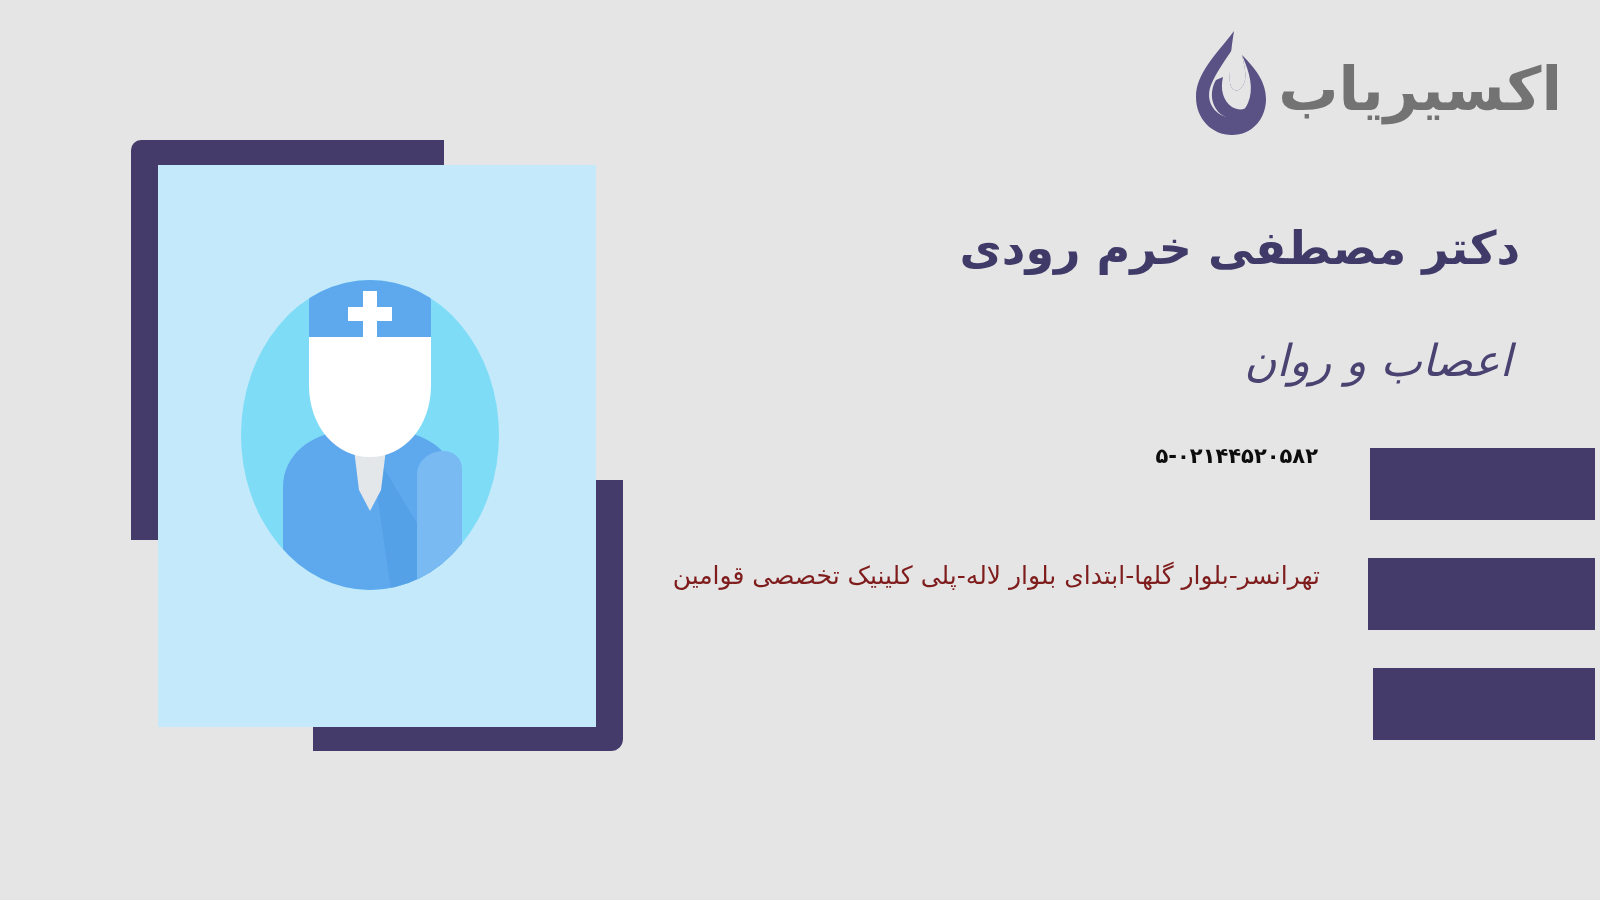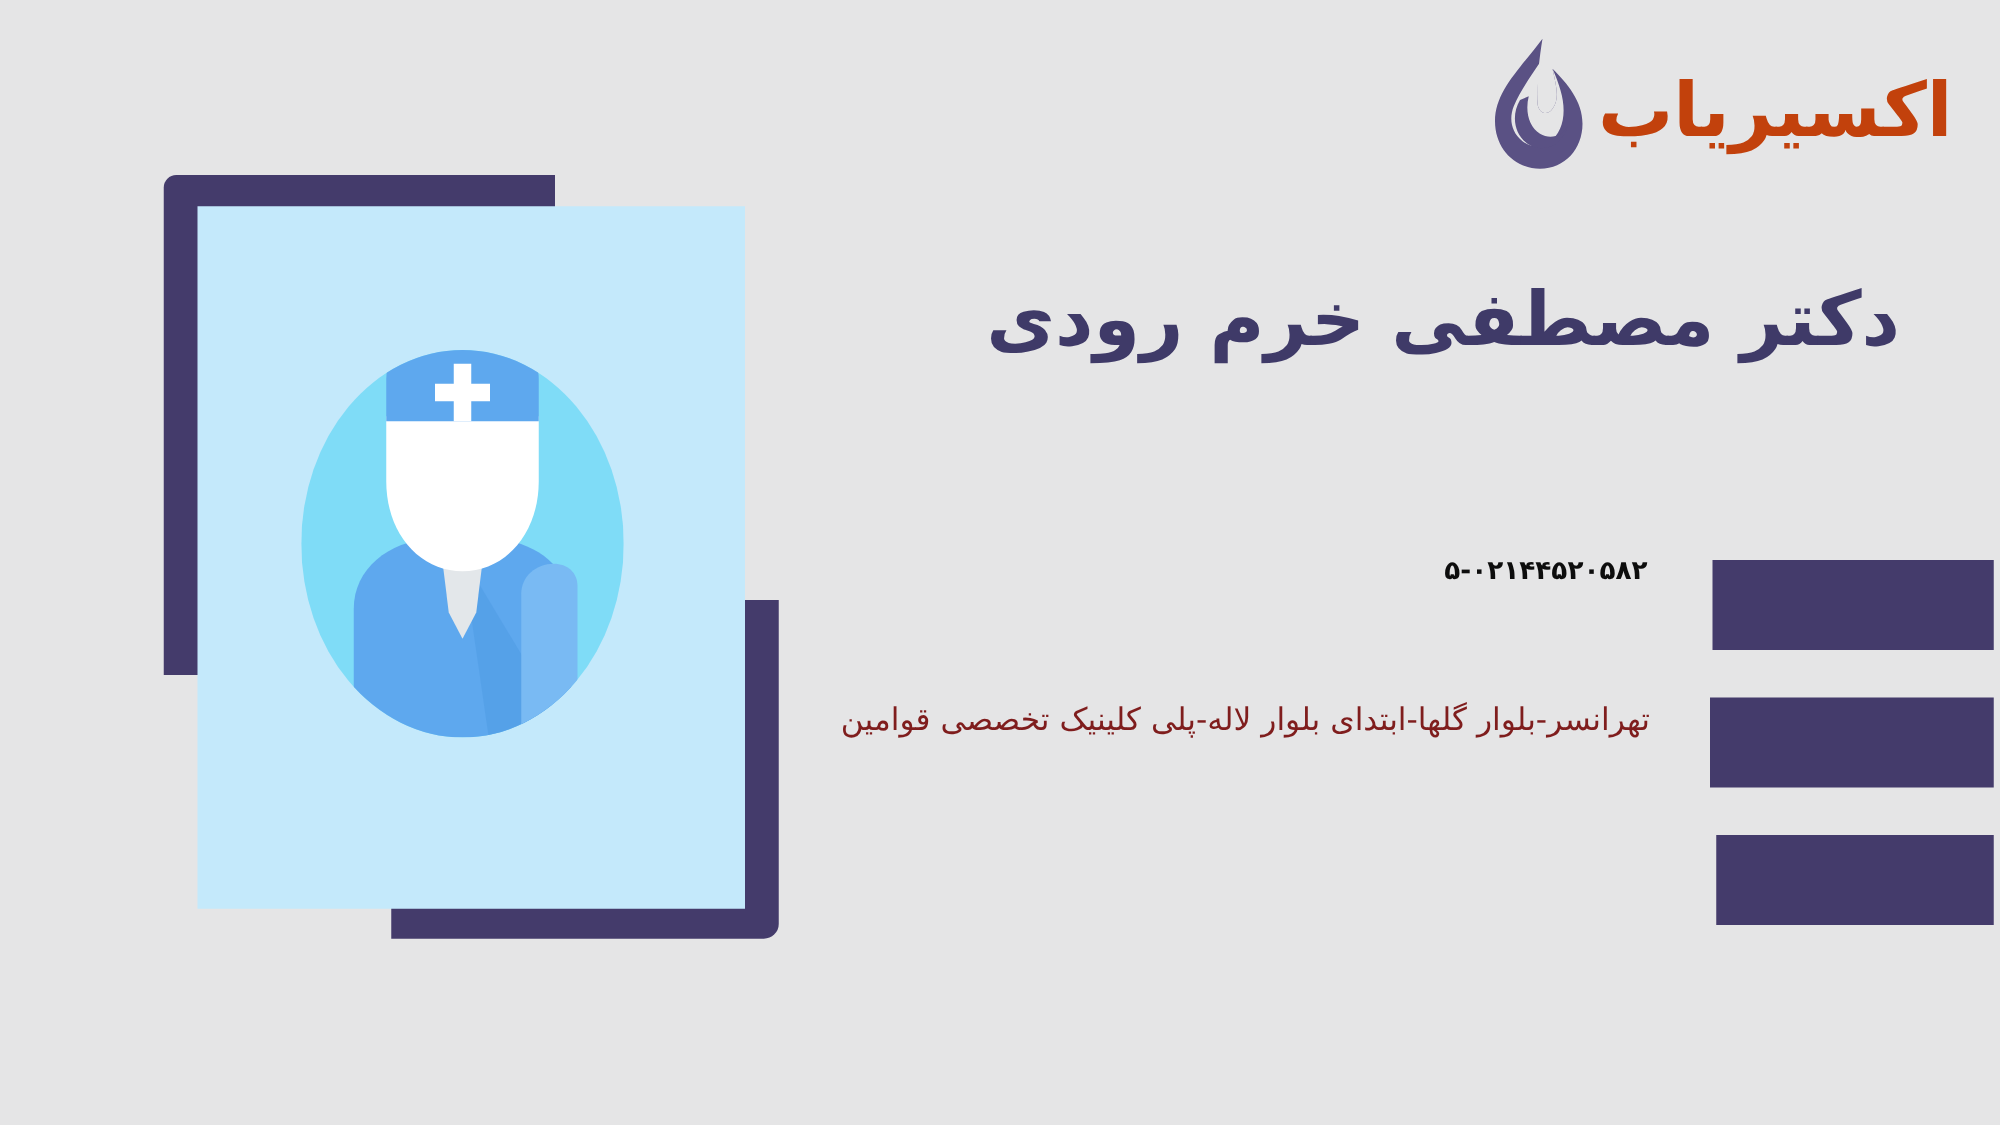--- a/index.html
+++ b/index.html
@@ -30,21 +30,21 @@
   }
   .brand-mark {
     width: 78px;
     height: 108px;
     display: block;
   }
   .brand-word {
     font-family: "DejaVu Sans", "Liberation Sans", sans-serif;
     font-size: 60px;
     font-weight: 700;
-    color: #c2410c;
+    color: #737373;
     letter-spacing: 0px;
     line-height: 1;
     direction: rtl;
     white-space: nowrap;
     transform: translateY(6px);
   }
 
   
   .illus {
     position: absolute;
@@ -99,21 +99,21 @@
   .bar-3 { left: 1373px; top: 668px; width: 222px; }
 
   
   .doc-title {
     position: absolute;
     right: 80px;
     top: 222px;
     width: 900px;
     text-align: right;
     direction: rtl;
-    font-size: 60px;
+    font-size: 46px;
     font-weight: 700;
     color: #3f3a68;
     line-height: 1.15;
     white-space: nowrap;
   }
   .doc-subtitle {
     position: absolute;
     right: 88px;
     top: 335px;
     width: 900px;
@@ -208,16 +208,17 @@
         </g>
       </svg>
     </div>
   </div>
 
   <div class="bar bar-1"></div>
   <div class="bar bar-2"></div>
   <div class="bar bar-3"></div>
 
   <div class="doc-title">دکتر مصطفی خرم رودی</div>
+  <div class="doc-subtitle">اعصاب و روان</div>
   <div class="doc-phone">۵-۰۲۱۴۴۵۲۰۵۸۲</div>
   <div class="doc-address">تهرانسر-بلوار گلها-ابتدای بلوار لاله-پلی کلینیک تخصصی قوامین</div>
 
 </div>
 
 </body></html>

